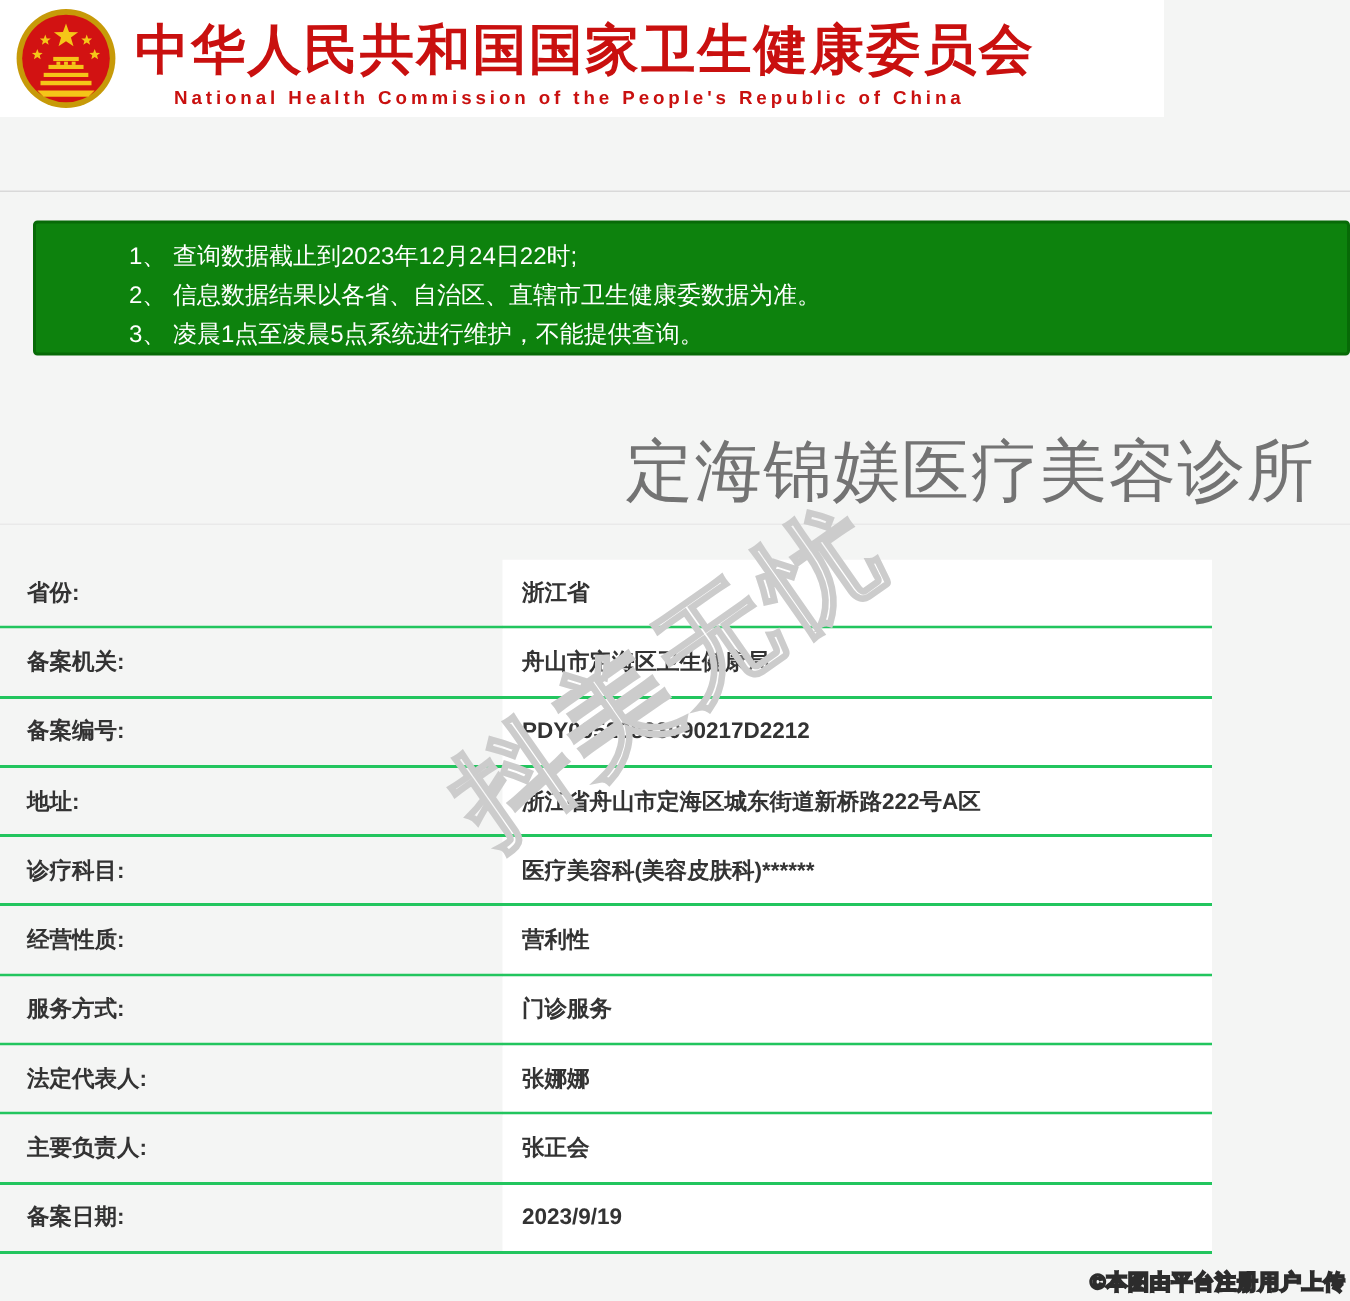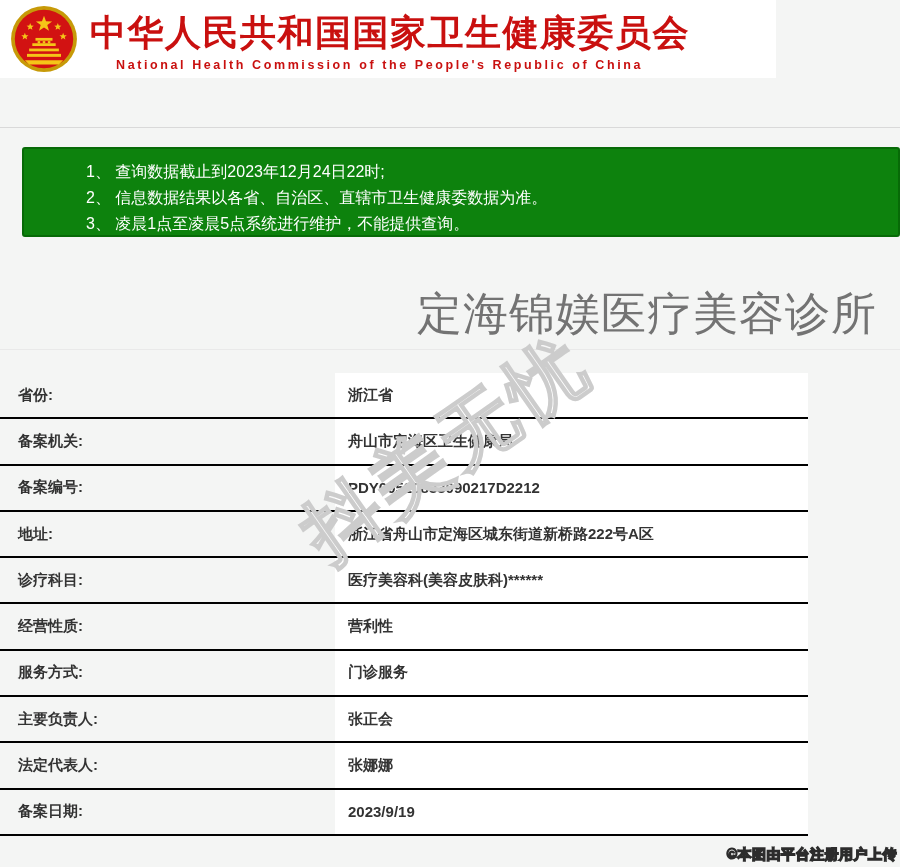--- a/index.html
+++ b/index.html
@@ -51,21 +51,21 @@
     letter-spacing: 1px; white-space: nowrap;
   }
 
   
   .info-table {
     position: absolute; left: 0; top: 373px; width: 900px; height: 494px;
     overflow: hidden;
   }
   .info-row {
     display: flex; width: 808px; height: 46.3px;
-    border-bottom: 2px solid #000000;
+    border-bottom: 2px solid #22c55e;
   }
   .cell-label {
     width: 335px; background: #f4f5f4;
     display: flex; align-items: center; padding-left: 18px;
     font-size: 15px; font-weight: bold; color: #333333; white-space: nowrap;
   }
   .cell-value {
     flex: 1; background: #ffffff;
     display: flex; align-items: center; padding-left: 13px;
     font-size: 15px; font-weight: 700; color: #333333; white-space: nowrap;
@@ -151,26 +151,26 @@
     </div>
     <div class="info-row">
       <div class="cell-label">经营性质:</div>
       <div class="cell-value">营利性</div>
     </div>
     <div class="info-row">
       <div class="cell-label">服务方式:</div>
       <div class="cell-value">门诊服务</div>
     </div>
     <div class="info-row">
+      <div class="cell-label">法定代表人:</div>
+      <div class="cell-value">张娜娜</div>
+    </div>
+    <div class="info-row">
       <div class="cell-label">主要负责人:</div>
       <div class="cell-value">张正会</div>
-    </div>
-    <div class="info-row">
-      <div class="cell-label">法定代表人:</div>
-      <div class="cell-value">张娜娜</div>
     </div>
     <div class="info-row">
       <div class="cell-label">备案日期:</div>
       <div class="cell-value">2023/9/19</div>
     </div>
   </div>
 
   <div class="wm-diagonal">抖美无忧</div>
   <div class="wm-corner">©本图由平台注册用户上传</div>
 

